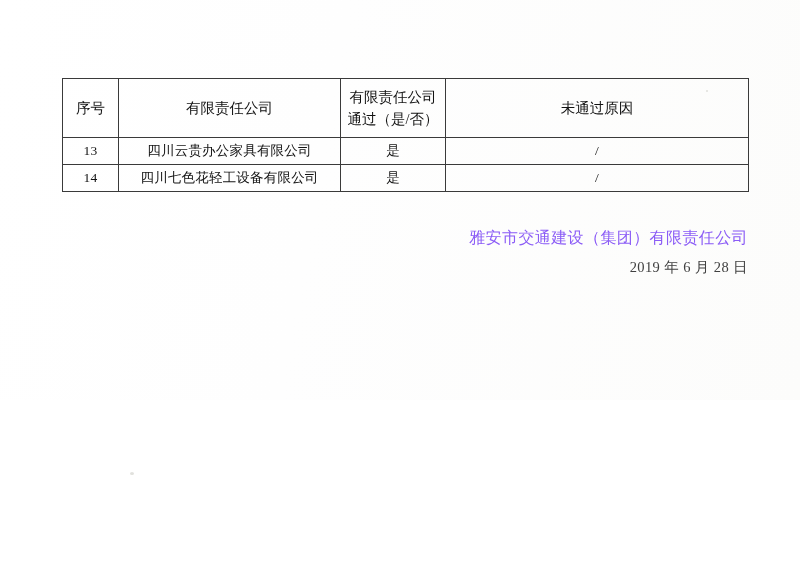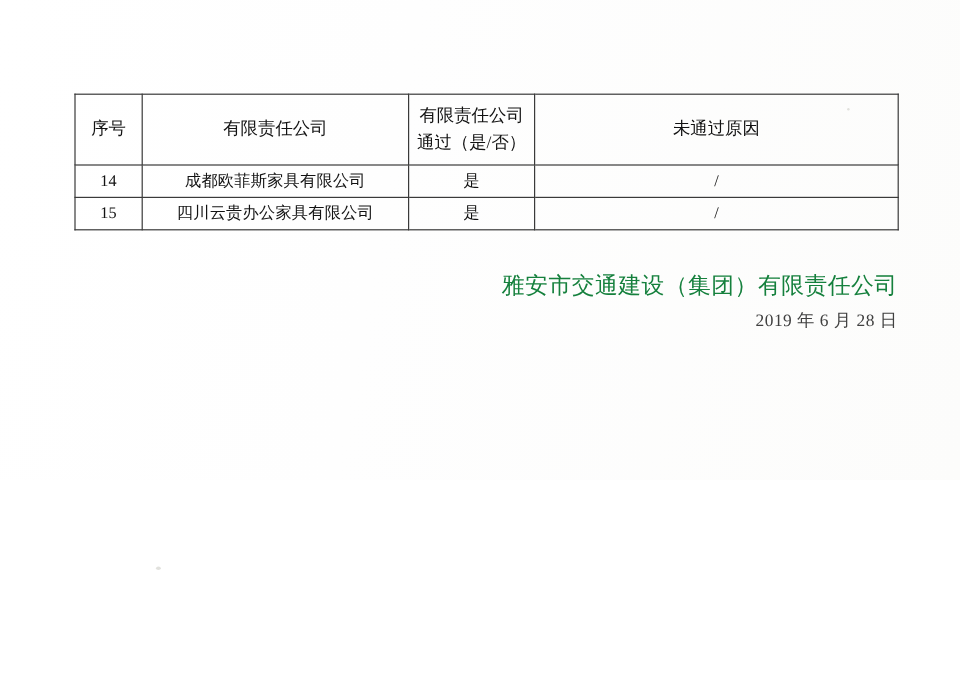--- a/index.html
+++ b/index.html
@@ -71,24 +71,24 @@
   .cell-seq { font-size: 13px; letter-spacing: 0.3px; }
   .cell-name { font-size: 13.5px; letter-spacing: 0.2px; }
   .cell-pass { font-size: 13.5px; }
   .cell-reason { font-size: 13.5px; }
 
   .signature {
     position: absolute;
     right: 52px;
     top: 228px;
     text-align: right;
-    font-size: 19px;
+    font-size: 16px;
     line-height: 1.2;
     letter-spacing: 0.4px;
-    color: #15803d;
+    color: #8b5cf6;
   }
   .sig-date {
     position: absolute;
     right: 52px;
     top: 258px;
     text-align: right;
     font-size: 14.5px;
     letter-spacing: 0.4px;
     color: #404040;
   }
@@ -123,28 +123,28 @@
           <span class="head-multiline">
             <span class="l1">有限责任公司</span>
             <span class="l2">通过（是/否）</span>
           </span>
         </td>
         <td>未通过原因</td>
       </tr>
     </thead>
     <tbody>
       <tr class="body-row">
-        <td class="cell-seq">14</td>
-        <td class="cell-name">成都欧菲斯家具有限公司</td>
+        <td class="cell-seq">13</td>
+        <td class="cell-name">四川云贵办公家具有限公司</td>
         <td class="cell-pass">是</td>
         <td class="cell-reason">/</td>
       </tr>
       <tr class="body-row">
-        <td class="cell-seq">15</td>
-        <td class="cell-name">四川云贵办公家具有限公司</td>
+        <td class="cell-seq">14</td>
+        <td class="cell-name">四川七色花轻工设备有限公司</td>
         <td class="cell-pass">是</td>
         <td class="cell-reason">/</td>
       </tr>
     </tbody>
   </table>
 
   <div class="signature">雅安市交通建设（集团）有限责任公司</div>
   <div class="sig-date">2019 年 6 月 28 日</div>
 
   <div class="speck speck-a"></div>

